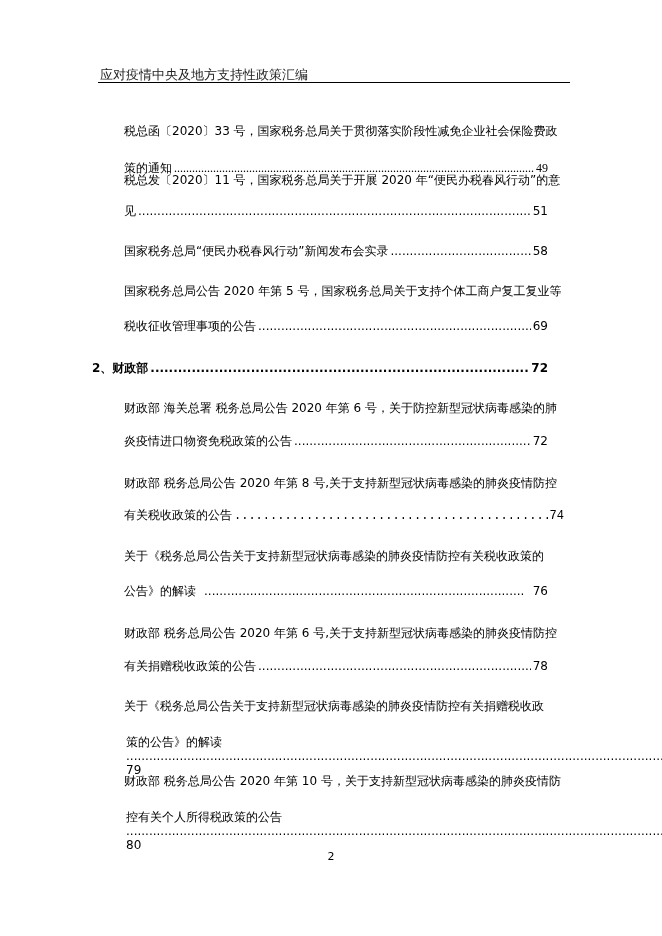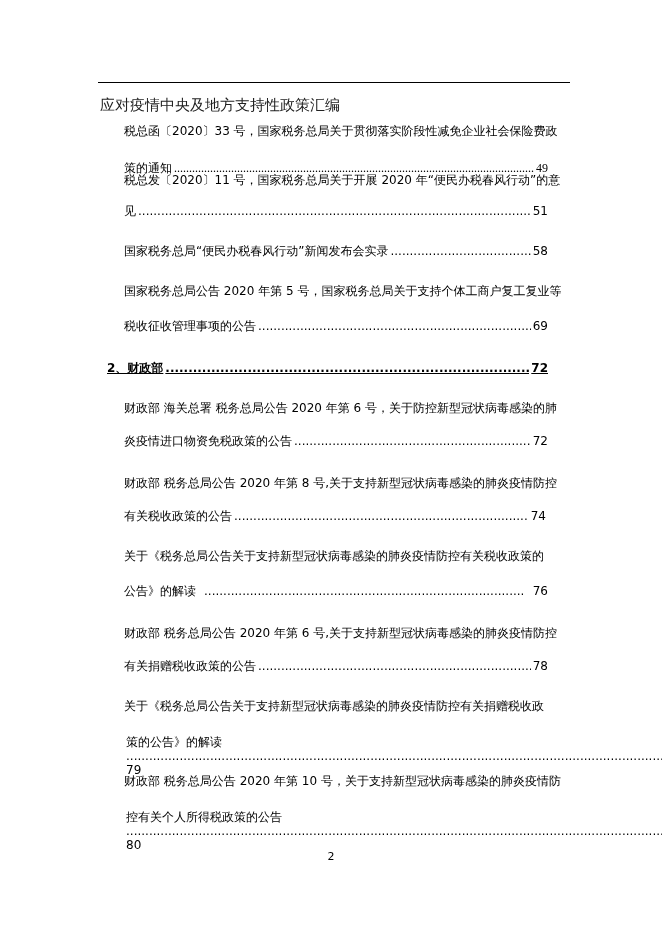--- a/index.html
+++ b/index.html
@@ -1,23 +1,23 @@
 <!DOCTYPE html>
 <html><head>
 <meta charset="utf-8">
 <style>
   html, body { margin:0; padding:0; background:#ffffff; }
   body { width:662px; height:936px; position:relative; overflow:hidden;
          font-family:"DejaVu Sans","Liberation Sans",sans-serif; color:#000; }
-  .header { position:absolute; left:100px; top:66px; font-size:15px; color:#222;margin-top:30px; }
+  .header { position:absolute; left:100px; top:66px; font-size:13px; color:#222; }
   .rule { position:absolute; left:98px; right:92px; top:82px; border-top:1px solid #000; }
   .toc { position:absolute; left:0; top:0; width:662px; }
   .line { position:absolute; font-size:12px; white-space:nowrap; line-height:14px; }
   .sub { left:124px; }
-  .sec { left:107px; font-weight:bold;text-decoration:underline; }
+  .sec { left:92px; font-weight:bold; }
   .lead { display:flex; align-items:baseline; width:auto; }
   .fill { flex:1; overflow:hidden; white-space:nowrap; margin:0 2px; color:#000; }
   .fill::after { content:"......................................................................................................................................................................................................................"; letter-spacing:0px; }
   .pg { }
   .pagenum { position:absolute; left:0; width:662px; text-align:center; top:850px; font-size:11px; }
 </style>
 </head>
 <body>
 
 <div>
@@ -61,21 +61,21 @@
   </div>
 
   <div class="line sub" style="top:401px;">财政部 海关总署 税务总局公告 2020 年第 6 号，关于防控新型冠状病毒感染的肺</div>
   <div class="line sub lead" style="top:434px; right:114px;">
     <span>炎疫情进口物资免税政策的公告</span>
       <span class="fill"></span>
       <span class="pg">72</span>
   </div>
 
   <div class="line sub" style="top:476px;">财政部 税务总局公告 2020 年第 8 号,关于支持新型冠状病毒感染的肺炎疫情防控</div>
-  <div class="line sub lead" style="top:509px; right:116px;">
+  <div class="line sub lead" style="top:509px; right:98px;font-family:Liberation Mono, monospace;">
     <span>有关税收政策的公告</span>
       <span class="fill"></span>
       <span class="pg">74</span>
   </div>
 
   <div class="line sub" style="top:549px;">关于《税务总局公告关于支持新型冠状病毒感染的肺炎疫情防控有关税收政策的</div>
   <div class="line sub lead" style="top:584px; right:114px;gap:6px;">
     <span>公告》的解读</span>
       <span class="fill"></span>
       <span class="pg">76</span>

